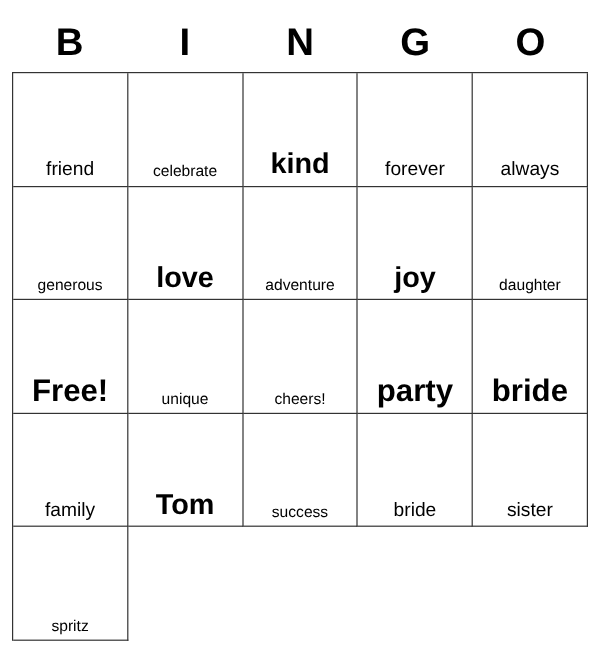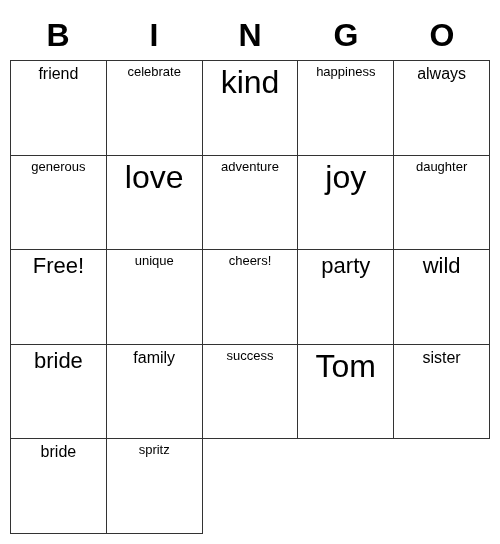--- a/index.html
+++ b/index.html
@@ -46,38 +46,38 @@
       grid-template-rows: repeat(5, 1fr);
       flex: 1;
       border-top: 1.5px solid #333;
       border-left: 1.5px solid #333;
     }
 
     .bingo-cell {
       border-right: 1.5px solid #333;
       border-bottom: 1.5px solid #333;
       display: flex;
-      align-items: flex-start;
+      align-items: flex-end;
       justify-content: center;
       text-align: center;
       padding: 4px;
     }
 
     .bingo-cell span {
       line-height: 1.1;
     }
 
     .size-xl {
-      font-size: 32px;
-      font-weight: normal;
+      font-size: 24px;
+      font-weight: bold;
     }
 
     .size-lg {
-      font-size: 22px;
-      font-weight: normal;
+      font-size: 26px;
+      font-weight: bold;
     }
 
     .size-md {
       font-size: 16px;
     }
 
     .size-sm {
       font-size: 13px;
     }
   </style>
@@ -96,21 +96,21 @@
   <div class="bingo-cell">
         <span class="size-md">friend</span>
       </div>
       <div class="bingo-cell">
         <span class="size-sm">celebrate</span>
       </div>
       <div class="bingo-cell">
         <span class="size-xl">kind</span>
       </div>
       <div class="bingo-cell">
-        <span class="size-sm">happiness</span>
+        <span class="size-md">forever</span>
       </div>
       <div class="bingo-cell">
         <span class="size-md">always</span>
       </div>
       <div class="bingo-cell">
         <span class="size-sm">generous</span>
       </div>
       <div class="bingo-cell">
         <span class="size-xl">love</span>
       </div>
@@ -129,37 +129,34 @@
       <div class="bingo-cell">
         <span class="size-sm">unique</span>
       </div>
       <div class="bingo-cell">
         <span class="size-sm">cheers!</span>
       </div>
       <div class="bingo-cell">
         <span class="size-lg">party</span>
       </div>
       <div class="bingo-cell">
-        <span class="size-lg">wild</span>
-      </div>
-      <div class="bingo-cell">
         <span class="size-lg">bride</span>
       </div>
       <div class="bingo-cell">
         <span class="size-md">family</span>
       </div>
       <div class="bingo-cell">
+        <span class="size-xl">Tom</span>
+      </div>
+      <div class="bingo-cell">
         <span class="size-sm">success</span>
       </div>
       <div class="bingo-cell">
-        <span class="size-xl">Tom</span>
+        <span class="size-md">bride</span>
       </div>
       <div class="bingo-cell">
         <span class="size-md">sister</span>
-      </div>
-      <div class="bingo-cell">
-        <span class="size-md">bride</span>
       </div>
       <div class="bingo-cell">
         <span class="size-sm">spritz</span>
       </div>
     </div>
 </div>
 
 </body></html>

